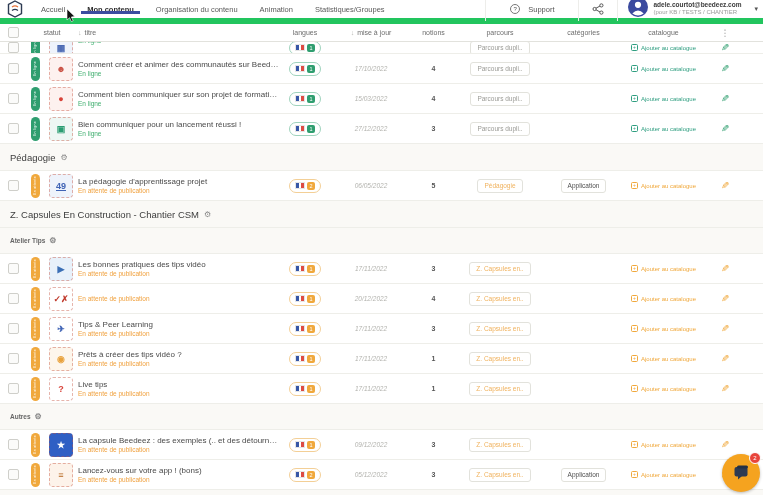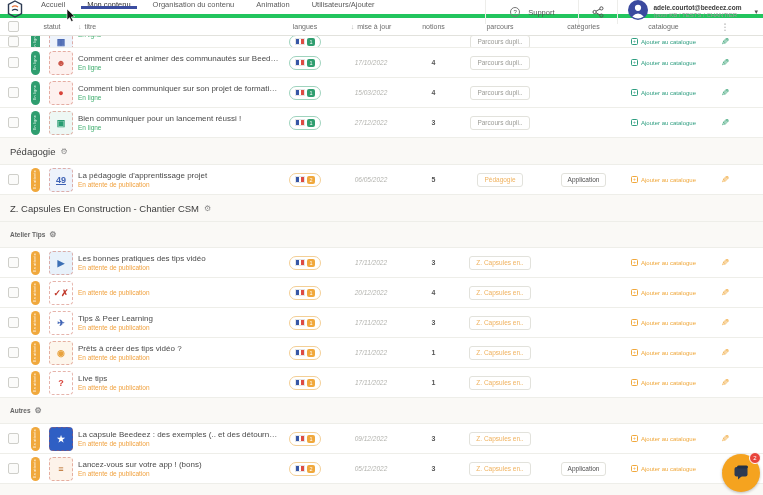--- a/index.html
+++ b/index.html
@@ -1,23 +1,23 @@
 <!DOCTYPE html>
 <html><head>
 <meta charset="utf-8">
 <style>
 *{box-sizing:border-box;margin:0;padding:0}
 html,body{width:763px;height:495px;overflow:hidden}
 body{font-family:"Liberation Sans",sans-serif;background:#faf9f6;position:relative;color:#4a4a4a}
 
-.topnav{height:18px;background:#fff;border-bottom:4px solid #22c55e;display:flex;align-items:flex-start}
+.topnav{height:24px;background:#fff;border-bottom:6px solid #22c55e;display:flex;align-items:center}
 .logo{width:30px;display:flex;align-items:center;justify-content:center}
 .nav{display:flex}
 .navitem{display:flex;align-items:center;padding:0 11px;font-size:7.5px;color:#5a5a5a;position:relative;cursor:pointer;white-space:nowrap}
-.navitem.active{color:#2b2b2b;font-weight:normal}
+.navitem.active{color:#2b2b2b;font-weight:bold}
 .navitem.active::after{content:"";position:absolute;left:5px;right:5px;bottom:0;height:3px;background:#3b4da0}
 .topright{margin-left:auto;display:flex;align-items:stretch}
 .support{display:flex;align-items:center;gap:8px;padding:0 24px;border-left:1px solid #ededea;font-size:7.5px;color:#555;cursor:pointer}
 .qicon{width:10px;height:10px;border:1px solid #777;border-radius:50%;display:flex;align-items:center;justify-content:center;font-size:6px;color:#555}
 .sharebox{padding:0 13px;display:flex;align-items:center;border-left:1px solid #ededea;cursor:pointer}
 .userbox{display:flex;align-items:center;gap:5px;padding:0 5px 0 10px;border-left:1px solid #ededea;cursor:pointer}
 .usertext{width:96px;overflow:hidden;white-space:nowrap;line-height:1.25}
 .uemail{font-size:6.5px;font-weight:bold;color:#3a3a3a}
 .usub{font-size:6px;color:#9a9a9a}
 .caret{color:#555;font-size:7px}
@@ -100,21 +100,21 @@
       <div class="navitem active">
         <span>Mon contenu</span>
       </div>
       <div class="navitem">
         <span>Organisation du contenu</span>
       </div>
       <div class="navitem">
         <span>Animation</span>
       </div>
       <div class="navitem">
-        <span>Utilisateurs/Ajouter</span>
+        <span>Statistiques/Groupes</span>
       </div>
     </nav>
   <div class="topright">
     <div class="support">
       <span class="qicon">?</span>
       <span>Support</span>
     </div>
     <div class="sharebox">
       <svg width="12" height="12" viewBox="0 0 12 12">
         <circle cx="2.6" cy="6" r="1.6" fill="none" stroke="#555"></circle>

